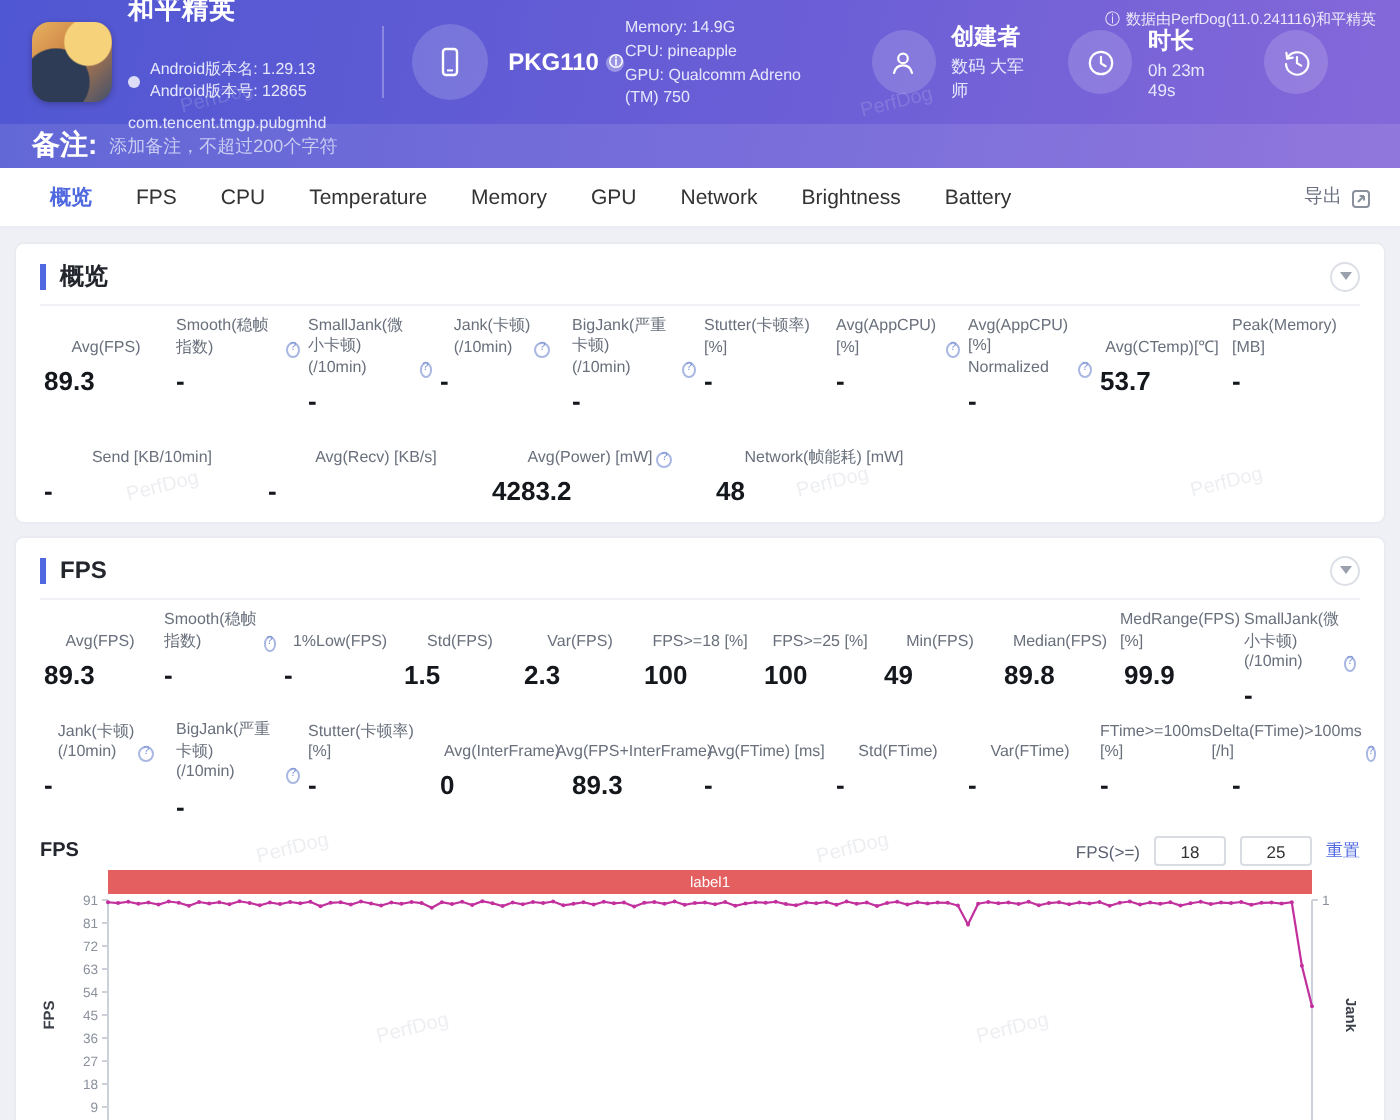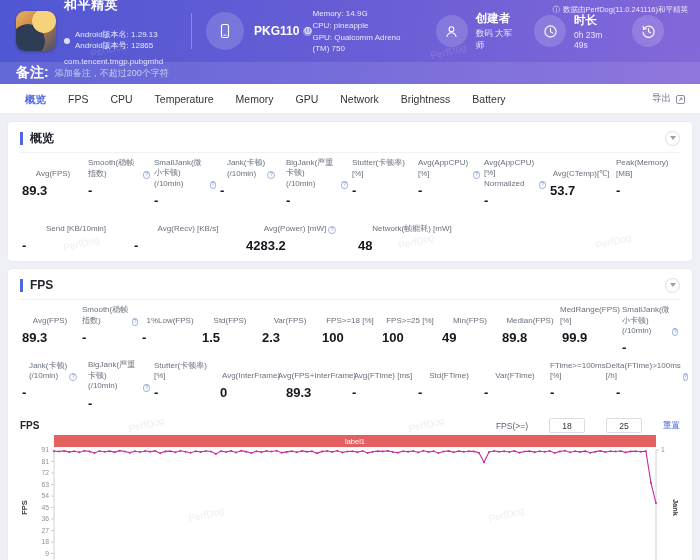--- a/index.html
+++ b/index.html
@@ -56,21 +56,21 @@
   .metric-row{display:flex;margin-top:5px}
   .metric{flex:1;min-width:0;padding:0 2px}
   .metric.fixedw{flex:0 0 112px}
   .m-label{font-size:8px;color:#69707c;min-height:21px;display:flex;align-items:flex-end;justify-content:center;white-space:pre-line;line-height:1.3}
   .m-value{font-size:13px;font-weight:bold;color:#14171c;margin-top:4px}
   .help-ic{display:inline-flex;align-items:center;justify-content:center;width:8px;height:8px;border-radius:50%;border:1px solid #a9b8e2;color:#7e95d6;font-size:6px;margin-left:2px;vertical-align:bottom;cursor:pointer}
 
   
   .chart-controls{display:flex;align-items:center;margin-top:6px;height:18px}
   .chart-title{font-size:10px;font-weight:bold;color:#23262d}
-  .thr-group{margin-left:auto;display:flex;align-items:center;gap:21px}
+  .thr-group{margin-left:auto;display:flex;align-items:center;gap:7px}
   .thr-label{font-size:8.5px;color:#5a6170}
   .thr-input{width:36px;height:15px;border:1px solid #d9dce3;border-radius:2px;text-align:center;font-size:8.5px;color:#333;font-family:"Liberation Sans",sans-serif}
   .reset-link{font-size:8.5px;color:#4f68e0;cursor:pointer}
   #chart-mount svg{display:block}
 
   .wm{position:absolute;font-size:10px;color:rgba(140,150,170,.16);transform:rotate(-14deg);pointer-events:none}
   .wm.light{color:rgba(255,255,255,.14)}
 </style>
 </head>
 <body>

